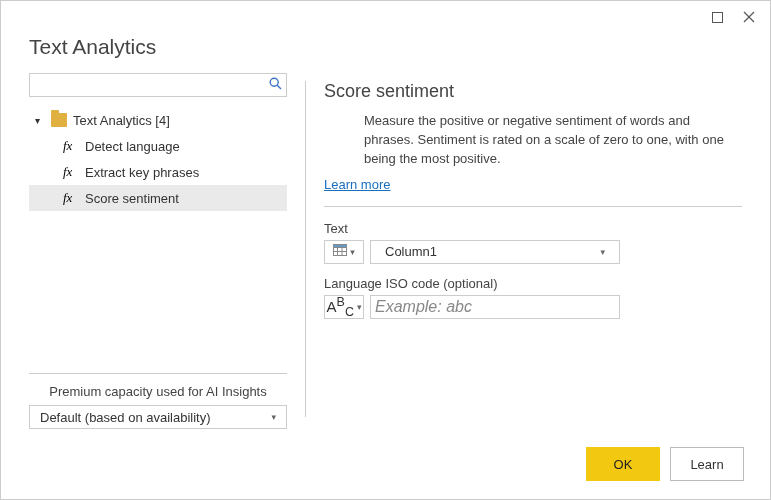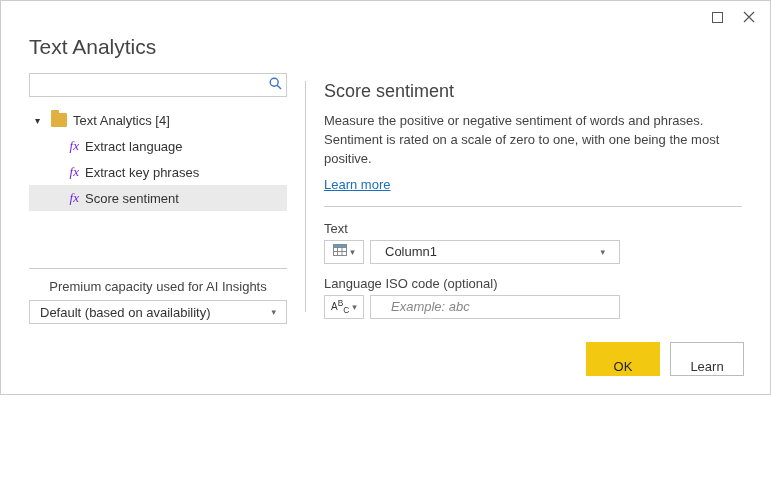--- a/index.html
+++ b/index.html
@@ -6,21 +6,21 @@
   html, body {
     margin: 0; padding: 0;
     font-family: "Segoe UI", Arial, sans-serif;
     font-size: 13px;
     color: #333;
     background: #fff;
     width: 771px; height: 500px;
     overflow: hidden;
   }
   .window {
-    width: 771px; height: 395px;
+    width: 771px; height: 500px;
     border: 1px solid #ccc;
     display: flex; flex-direction: column;
   }
   .titlebar {
     height: 32px;
     display: flex;
     justify-content: flex-end;
     align-items: center;
     gap: 18px;
     padding-right: 14px;
@@ -76,67 +76,67 @@
     display: flex; align-items: center;
     height: 26px;
     padding-left: 6px;
     gap: 6px;
   }
   .tree-row.lvl1 { padding-left: 34px; }
   .tree-row.selected { background: #eaeaea; }
   .arrow { width: 10px; color: #333; font-size: 10px; }
   .folder-icon { width: 16px; height: 14px; background: #e0b040; border-radius: 1px; position: relative; }
   .folder-icon::before { content:""; position:absolute; top:-3px; left:0; width:8px; height:3px; background:#e0b040; border-radius:1px 1px 0 0; }
-  .fx-icon { font-style: italic; font-family: Georgia, serif; color: #6d28d9; width: 16px; text-align: right; }
+  .fx-icon { font-style: italic; font-family: Georgia, serif; color: #000000; width: 16px; text-align: left; }
   .tree-label { color: #333; }
   .premium-section { margin-bottom: 8px; text-align: center; }
   .hr-thin { height:1px; background:#ccc; margin: 8px 0 10px 0; }
   .premium-label { color:#444; margin-bottom:6px; }
   .select {
     height: 24px; border:1px solid #ccc;
     display:flex; align-items:center;
     padding: 0 10px; justify-content: space-between;
     color:#333;
   }
   .chev { color:#666; font-size:9px; }
   .panel-title { font-size: 18px; font-weight: 400; color:#444; margin-bottom:10px; }
-  .panel-desc { color:#444; line-height: 1.45; margin-bottom: 8px; max-width: 420px; }
+  .panel-desc { color:#444; line-height: 1.45; margin-bottom: 8px; max-width: 420px; margin-left: 40px; }
   .link { color:#1a6fbf; text-decoration: underline; cursor: pointer; }
   .hr-panel { height:1px; background:#ccc; margin: 14px 0 14px 0; }
   .field-label { color:#444; margin-bottom:4px; }
   .field-row { display:flex; gap:6px; margin-bottom:12px; }
   .icon-picker {
     width: 40px; height:24px; border:1px solid #ccc;
     display:flex; align-items:center; justify-content:center; gap:3px;
   }
   .col-icon {
     display:inline-block;
   }
-  .abc-icon { font-size:10px; line-height:8px; color:#333; }
+  .abc-icon { font-size:15px; line-height:8px; color:#333; }
   .dd {
     height:24px; border:1px solid #ccc;
     display:flex; align-items:center; justify-content:space-between;
     padding: 0 14px; width: 250px; color:#333;
   }
   .txt-input {
     height:24px; border:1px solid #ccc;
-    width:250px; padding: 0 20px;
-    font-size:13px; font-family: inherit;
+    width:250px; padding: 0 4px;
+    font-size:16px; font-family: inherit;
     color:#4d7c0f;
   }
   .txt-input::placeholder { color:#888; font-style: italic; }
   .footer {
     display:flex; justify-content:flex-end; gap:10px;
     padding: 10px 26px 18px 0;
   }
   .btn {
     min-width: 74px; height:26px;
     border:1px solid #bbb;
     background:#fff;
-    display:flex; align-items:flex-start; justify-content:center;
+    display:flex; align-items:center; justify-content:center;
     font-size:13px; color:#333;
     padding: 16px 14px;
   }
   .btn.primary { background:#f2c811; border-color:#f2c811; color:#222; }
 </style>
 </head>
 <body>
 
 <div class="window">
 
@@ -169,21 +169,21 @@
       </div>
 
       <div class="tree">
         <div class="tree-row">
           <span class="arrow">▾</span>
           <span class="folder-icon"></span>
           <span class="tree-label">Text Analytics [4]</span>
         </div>
         <div class="tree-row lvl1">
           <span class="fx-icon">fx</span>
-          <span class="tree-label">Extract language</span>
+          <span class="tree-label">Detect language</span>
         </div>
         <div class="tree-row lvl1">
           <span class="fx-icon">fx</span>
           <span class="tree-label">Extract key phrases</span>
         </div>
         <div class="tree-row lvl1 selected">
           <span class="fx-icon">fx</span>
           <span class="tree-label">Score sentiment</span>
         </div>
       </div>

